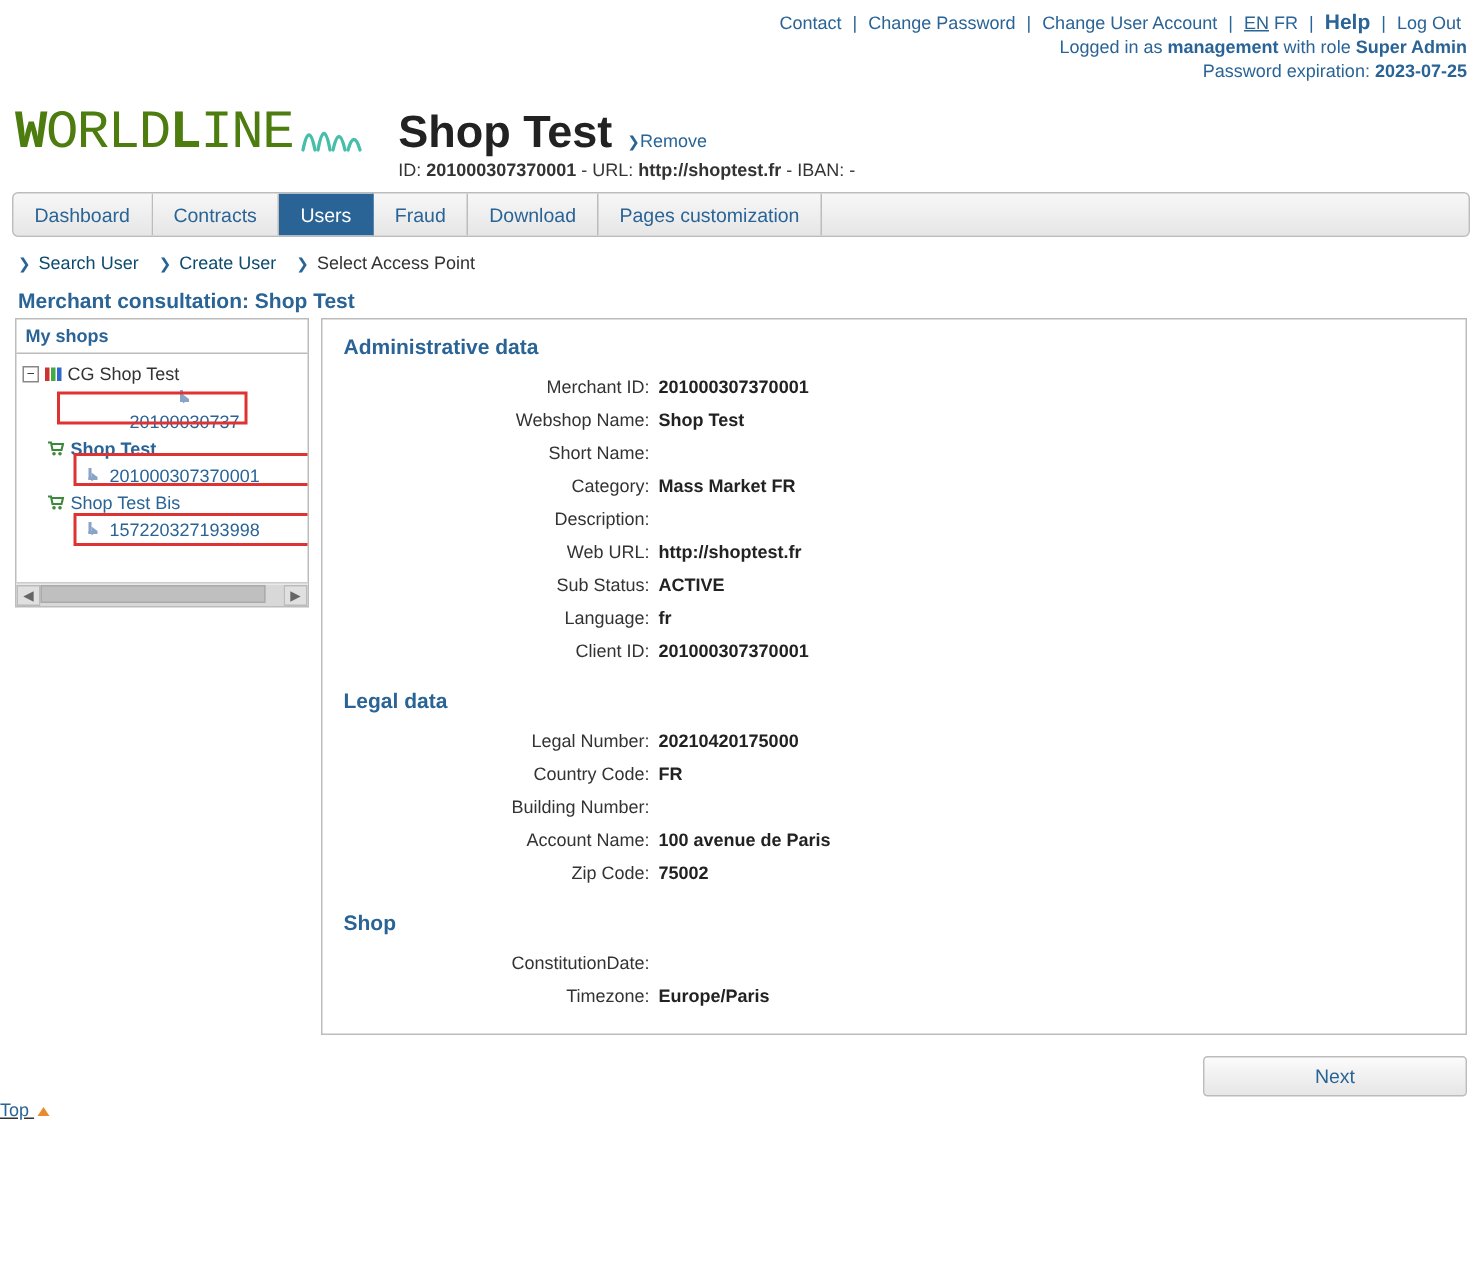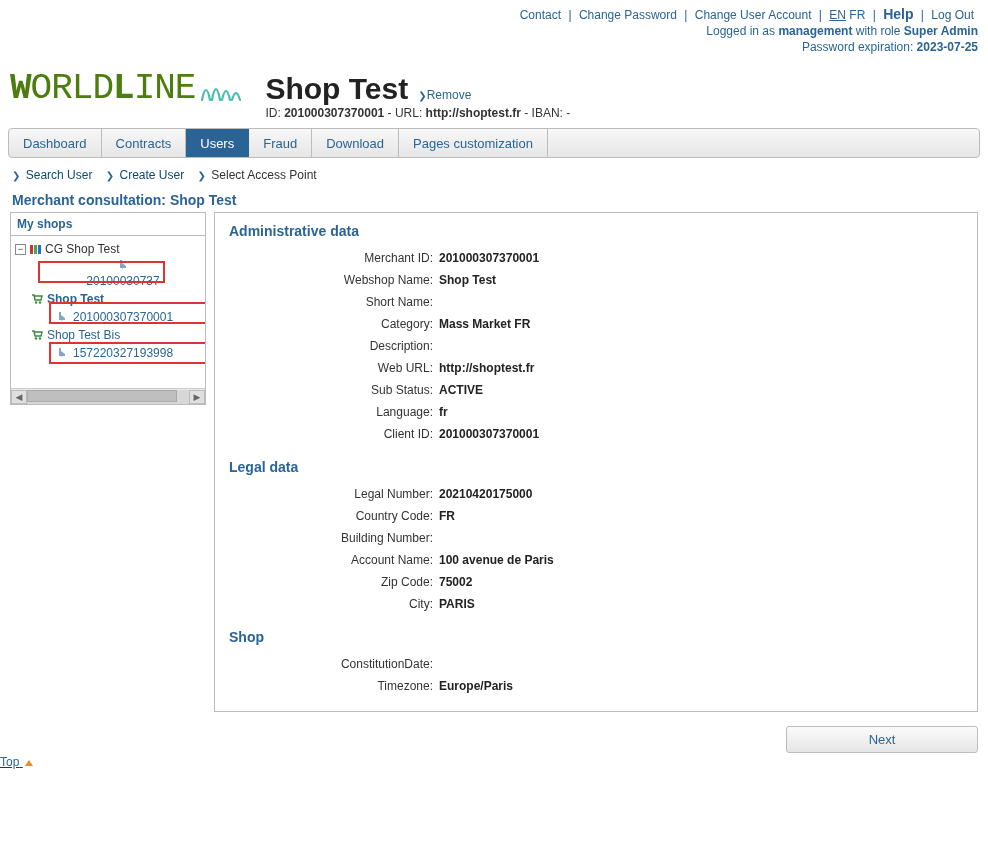--- a/index.html
+++ b/index.html
@@ -223,21 +223,21 @@
     color: #222;
   }
 
   
   .next-row {
     display: flex;
     justify-content: flex-end;
     padding: 6px 10px 0 10px;
   }
   .next-btn {
-    width: 192px;
+    width: 176px;
     text-align: center;
     padding: 5px 0;
     border: 1px solid #bcbcbc;
     border-radius: 3px;
     background: linear-gradient(#fbfbfb, #e6e6e6);
     color: #2a6496;
     cursor: pointer;
     font-size: 13px;
   }
 
@@ -454,24 +454,20 @@
           <div class="kv-val"></div>
         </div>
         <div class="kv-row">
           <div class="kv-label">Account Name:</div>
           <div class="kv-val">100 avenue de Paris</div>
         </div>
         <div class="kv-row">
           <div class="kv-label">Zip Code:</div>
           <div class="kv-val">75002</div>
         </div>
-        <div class="kv-row">
-          <div class="kv-label">City:</div>
-          <div class="kv-val">PARIS</div>
-        </div>
       </div>
 
     <div class="section-h mt">Shop</div>
     <div id="shop-rows">
         <div class="kv-row">
           <div class="kv-label">ConstitutionDate:</div>
           <div class="kv-val"></div>
         </div>
         <div class="kv-row">
           <div class="kv-label">Timezone:</div>

